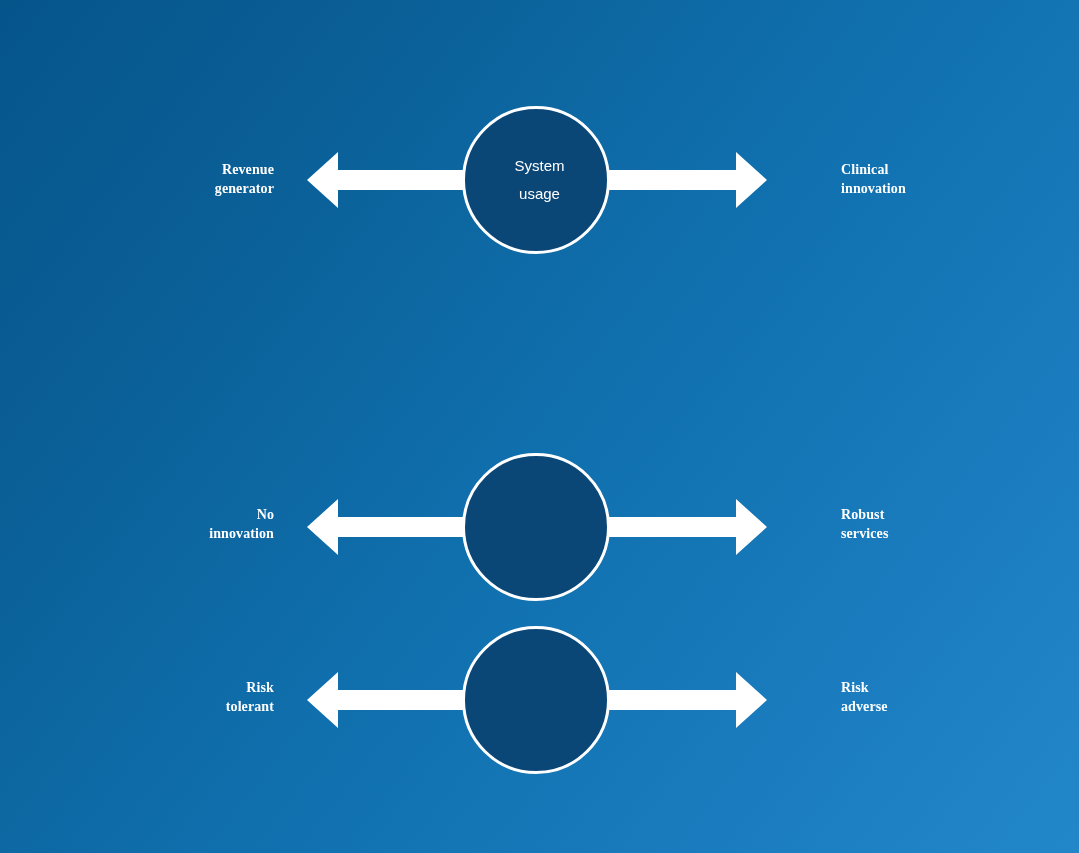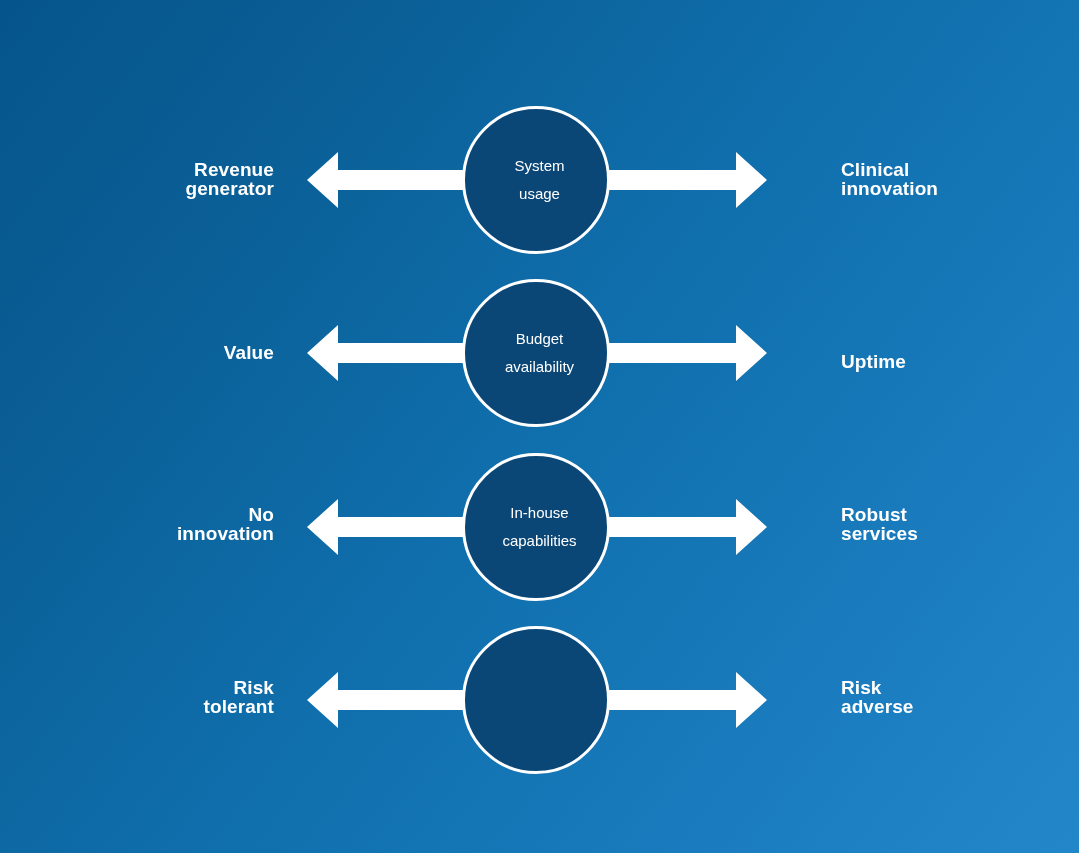--- a/index.html
+++ b/index.html
@@ -29,23 +29,23 @@
     position: absolute;
     left: 0;
     top: 0;
     width: 1079px;
     height: 148px;
     overflow: visible;
   }
   .side-label {
     position: absolute;
     color: #ffffff;
-    font-family: Liberation Sans, sans-serif;
+    font-family: Liberation Serif, serif;
     font-weight: bold;
-    font-size: 19px;
+    font-size: 14px;
     line-height: 19px;
     letter-spacing: 0.1px;
     white-space: pre-line;
   }
   .label-left {
     right: 805px;
     text-align: right;
   }
   .label-right {
     left: 796px;
@@ -83,48 +83,31 @@
       <circle cx="536" cy="74" r="72.5" fill="#0a4676" stroke="#ffffff" stroke-width="3"></circle>
     </svg>
     <div class="circle-text" style="top:46px;">System
 usage</div>
     <div class="side-label label-left" style="top:54px;">Revenue
 generator</div>
     <div class="side-label label-right" style="top:54px;">Clinical
 innovation</div>
   </div>
 
-  <div class="spectrum-row" style="top:279px;">
-    <svg class="row-svg" viewBox="0 0 1079 148">
-      <g>
-        <polygon fill="#ffffff" points="307,74 338,46 338,64 470,64 470,84 338,84 338,102"></polygon>
-      </g>
-      <g>
-        <polygon fill="#ffffff" points="767,74 736,46 736,64 604,64 604,84 736,84 736,102"></polygon>
-      </g>
-      <circle cx="536" cy="74" r="72.5" fill="#0a4676" stroke="#ffffff" stroke-width="3"></circle>
-    </svg>
-    <div class="circle-text" style="top:46px;">Budget
-availability</div>
-    <div class="side-label label-left" style="top:64px;">Value</div>
-    <div class="side-label label-right" style="top:73px;">Uptime</div>
-  </div>
 
   <div class="spectrum-row" style="top:453px;">
     <svg class="row-svg" viewBox="0 0 1079 148">
       <g>
         <polygon fill="#ffffff" points="307,74 338,46 338,64 470,64 470,84 338,84 338,102"></polygon>
       </g>
       <g>
         <polygon fill="#ffffff" points="767,74 736,46 736,64 604,64 604,84 736,84 736,102"></polygon>
       </g>
       <circle cx="536" cy="74" r="72.5" fill="#0a4676" stroke="#ffffff" stroke-width="3"></circle>
     </svg>
-    <div class="circle-text" style="top:46px;">In-house
-capabilities</div>
     <div class="side-label label-left" style="top:52px;">No
 innovation</div>
     <div class="side-label label-right" style="top:52px;">Robust
 services</div>
   </div>
 
   <div class="spectrum-row" style="top:626px;">
     <svg class="row-svg" viewBox="0 0 1079 148">
       <g>
         <polygon fill="#ffffff" points="307,74 338,46 338,64 470,64 470,84 338,84 338,102"></polygon>

